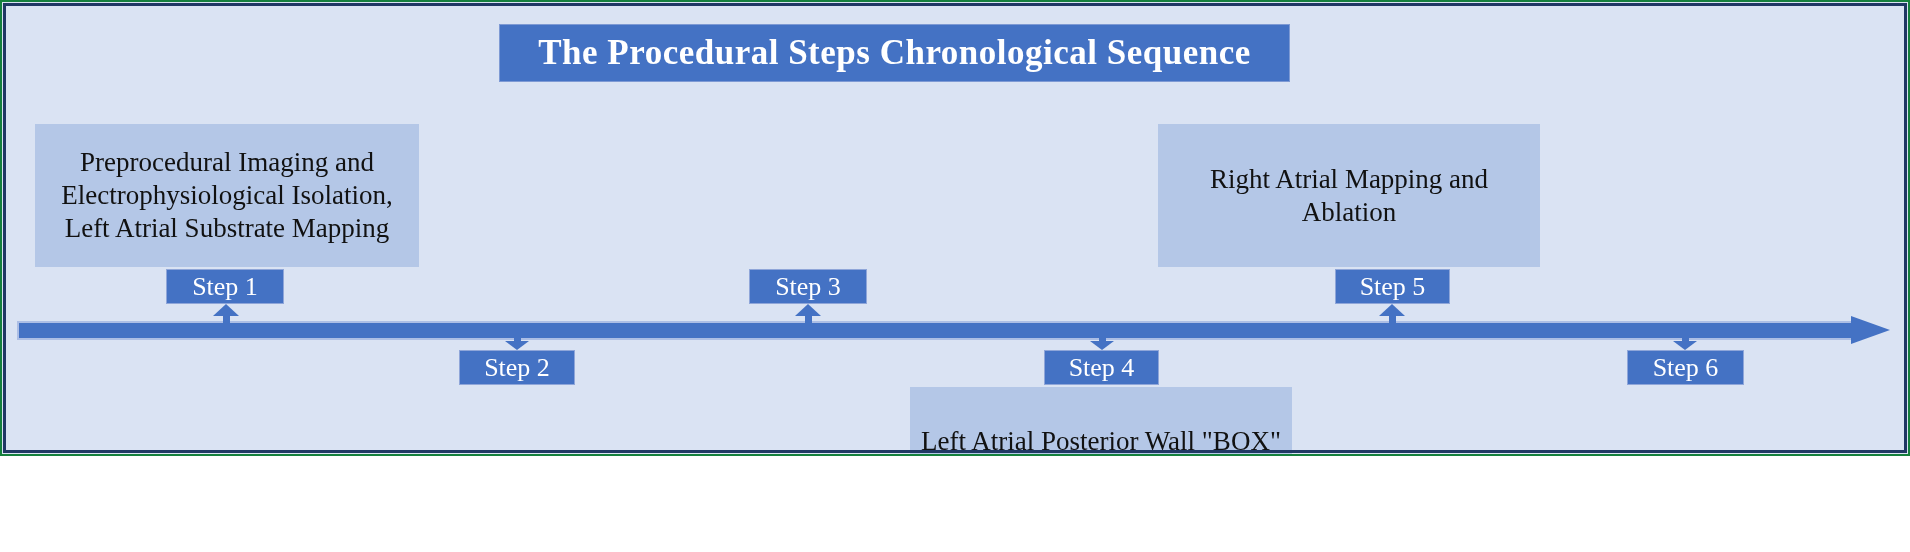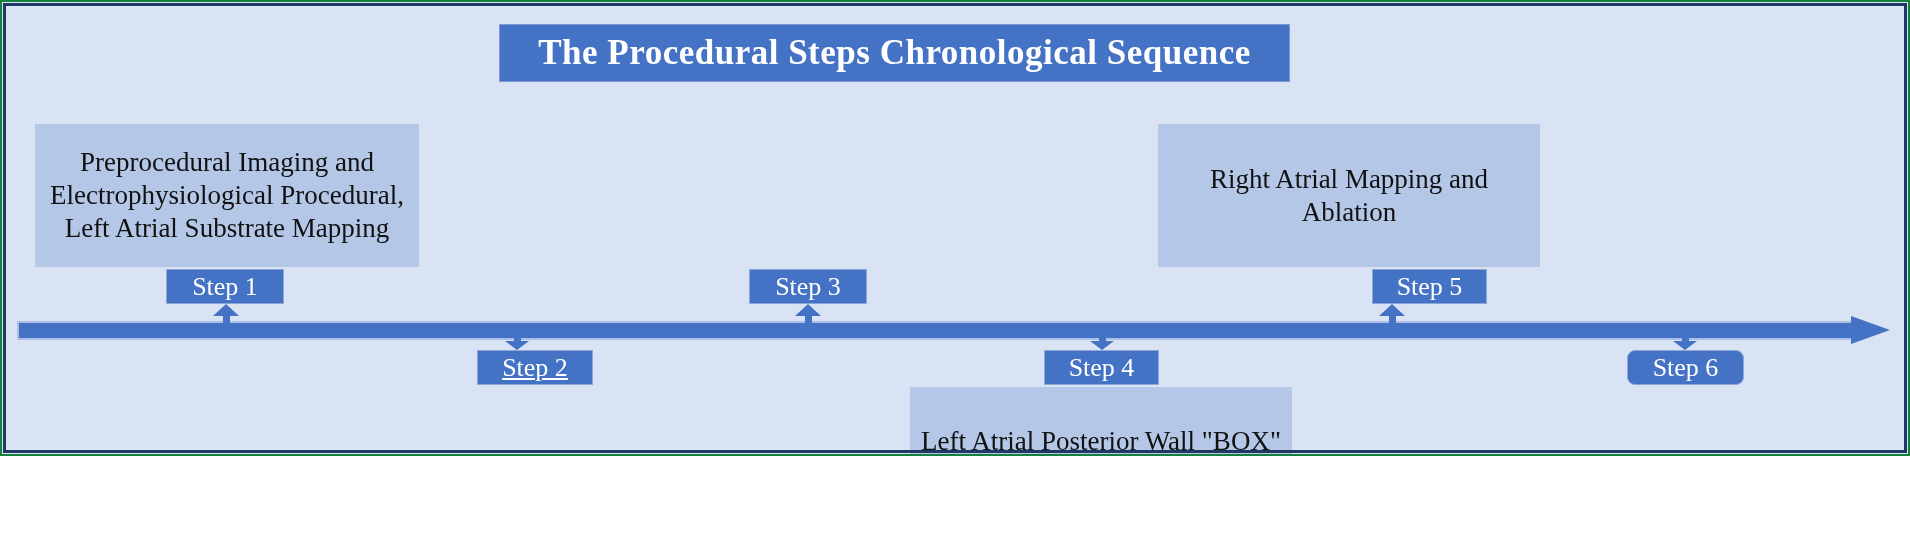--- a/index.html
+++ b/index.html
@@ -98,24 +98,24 @@
     box-sizing: border-box;
     color: #ffffff;
     font-size: 26px;
     display: flex;
     align-items: center;
     justify-content: center;
     white-space: nowrap;
   }
   .s1-badge { left: 164px;  top: 267px; width: 118px; }
   .s3-badge { left: 747px;  top: 267px; width: 118px; }
-  .s5-badge { left: 1370px; top: 267px; width: 115px; }
-  .s2-badge { left: 475px;  top: 348px; width: 116px; text-decoration: underline; }
+  .s5-badge { left: 1333px; top: 267px; width: 115px; }
+  .s2-badge { left: 457px;  top: 348px; width: 116px; }
   .s4-badge { left: 1042px; top: 348px; width: 115px; }
-  .s6-badge { left: 1625px; top: 348px; width: 117px; border-radius: 8px; }
+  .s6-badge { left: 1625px; top: 348px; width: 117px; }
 
   
   .conn {
     position: absolute;
     width: 26px;
     display: flex;
     flex-direction: column;
     align-items: center;
   }
   .conn.up   { top: 302px; height: 19px; }
@@ -146,21 +146,21 @@
 <div class="frame">
 
   <div class="title-box">
     <span>The Procedural Steps Chronological Sequence</span>
   </div>
 
   <div class="timeline-bar"></div>
   <div class="timeline-head"></div>
 
   <div class="desc s1-box">
-    <span>Preprocedural Imaging and Electrophysiological Procedural, Left Atrial Substrate Mapping</span>
+    <span>Preprocedural Imaging and Electrophysiological Isolation, Left Atrial Substrate Mapping</span>
   </div>
   <div class="badge s1-badge">
     <span>Step 1</span>
   </div>
   <div class="conn up c1">
     <div class="head-up"></div>
     <div class="stem"></div>
   </div>
 
   <div class="conn down c2">

